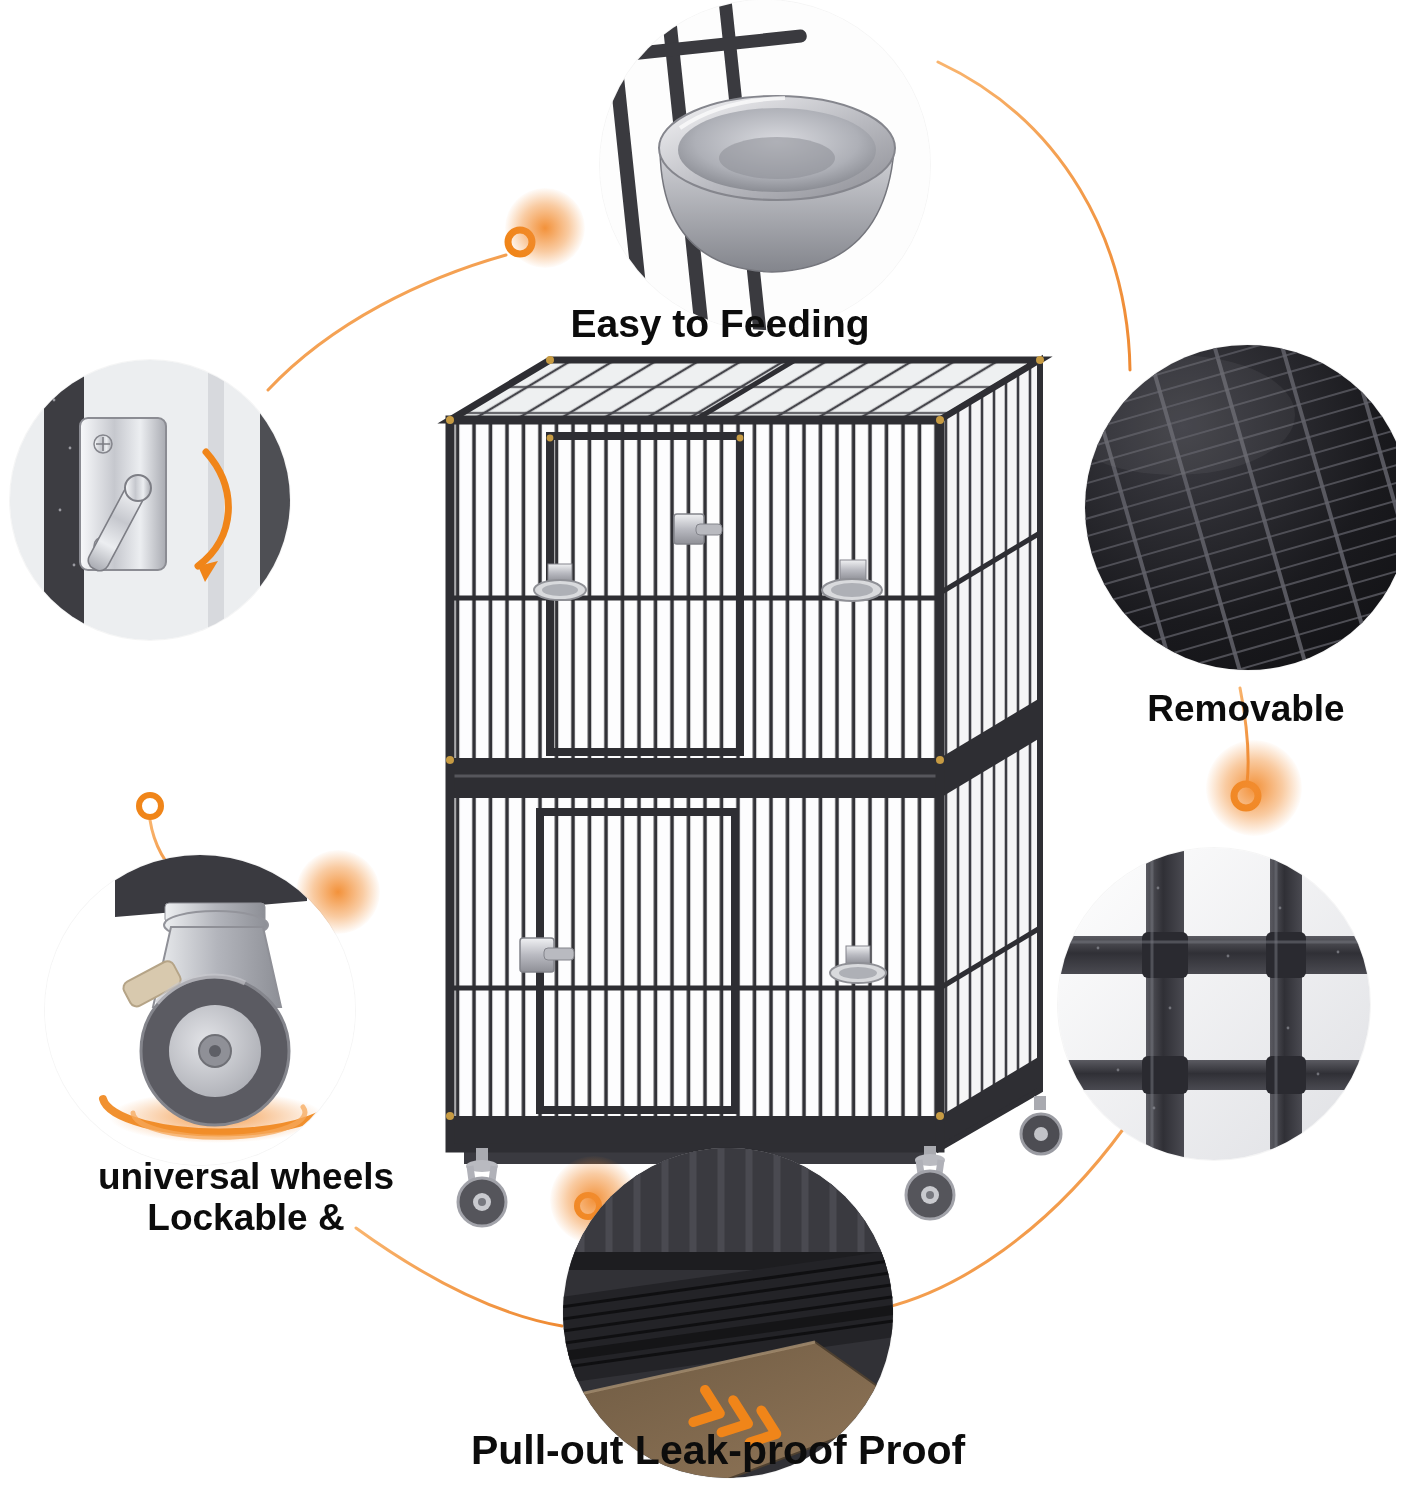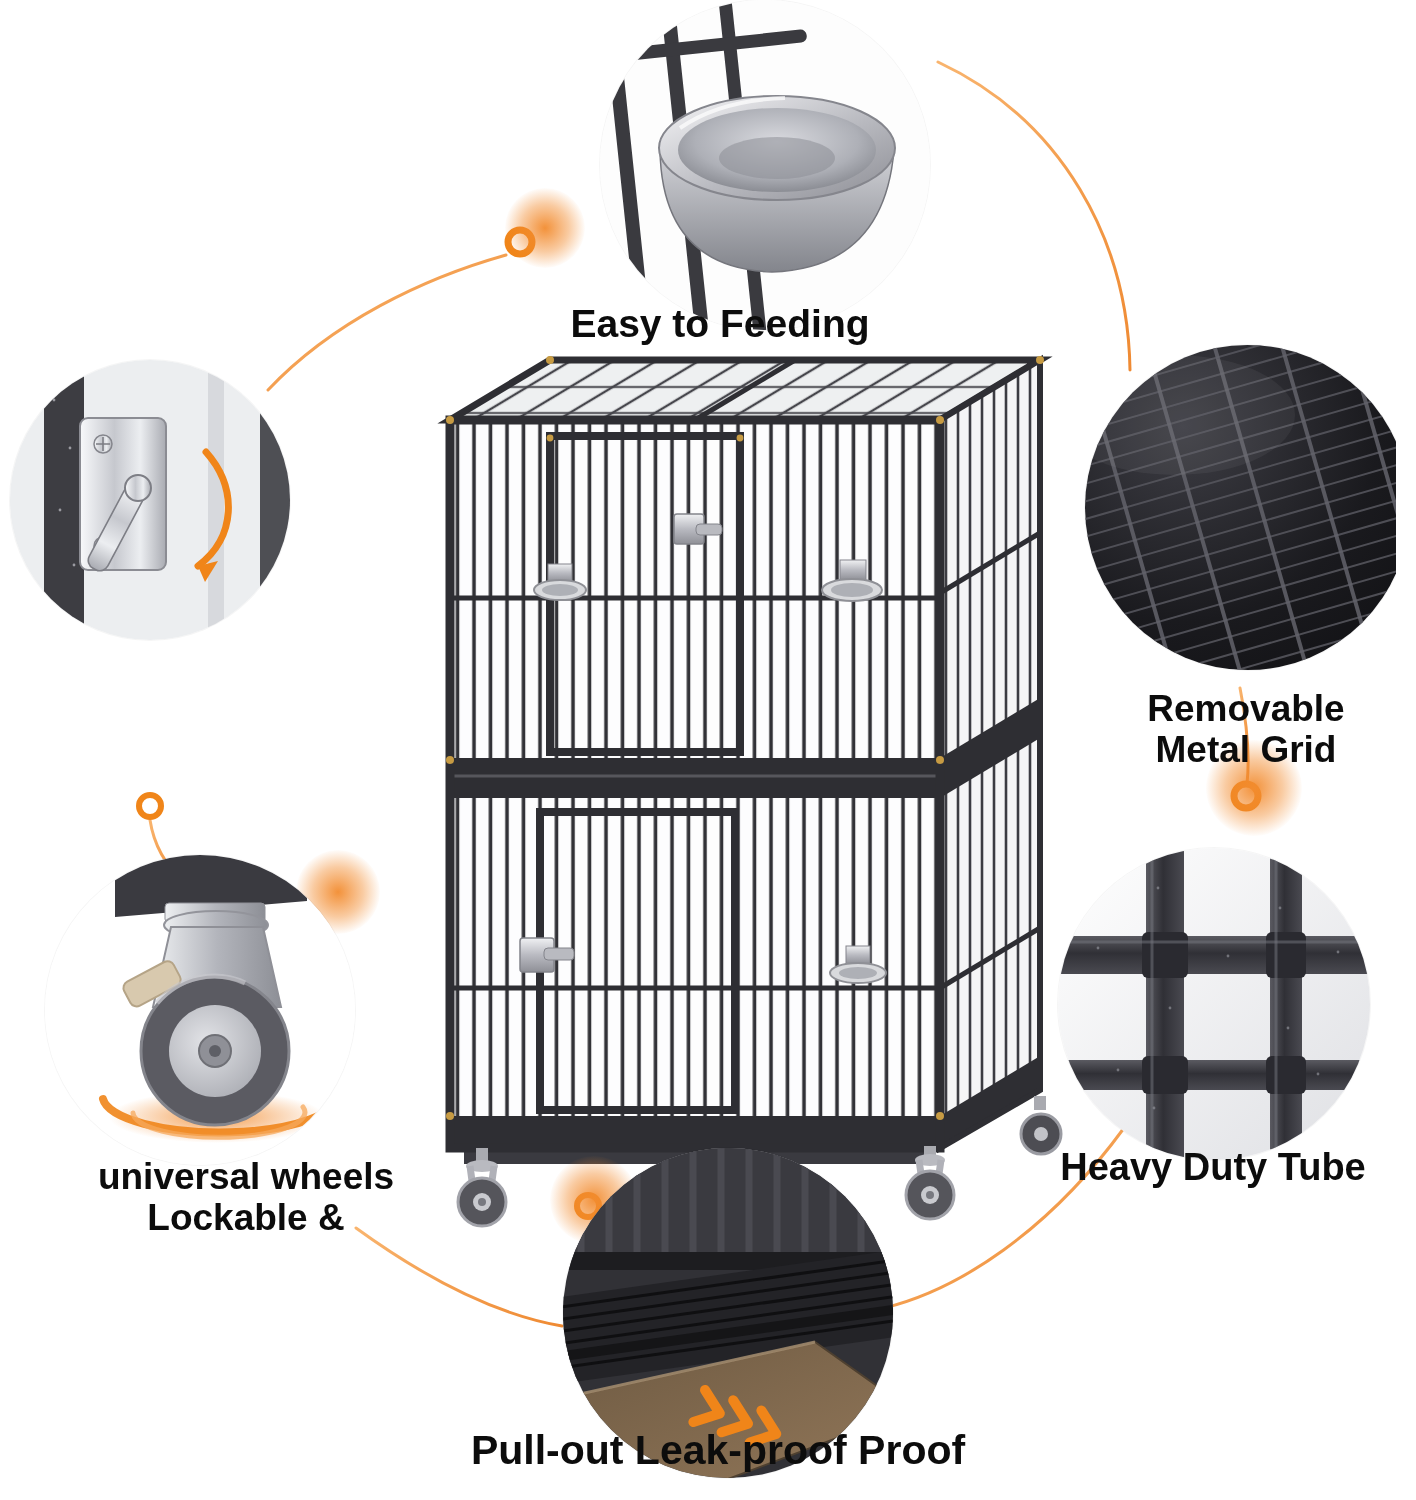--- a/index.html
+++ b/index.html
@@ -422,26 +422,22 @@
         <path d="M 60 0 L 82 17 L 60 34"></path>
       </g>
     </svg>
   </div>
 
   <div class="label l-feeding">
     <span>Easy to Feeding</span>
   </div>
   <div class="label l-grid">
     <span>Removable</span>
-    <span>Metal Grid</span>
   </div>
   <div class="label l-wheels">
     <span>universal wheels</span>
     <span>Lockable &amp;</span>
   </div>
-  <div class="label l-tube">
-    <span>Heavy Duty Tube</span>
-  </div>
   <div class="label l-tray">
     <span>Pull-out Leak-proof Proof</span>
   </div>
 
 </div>
 
 </body></html>

